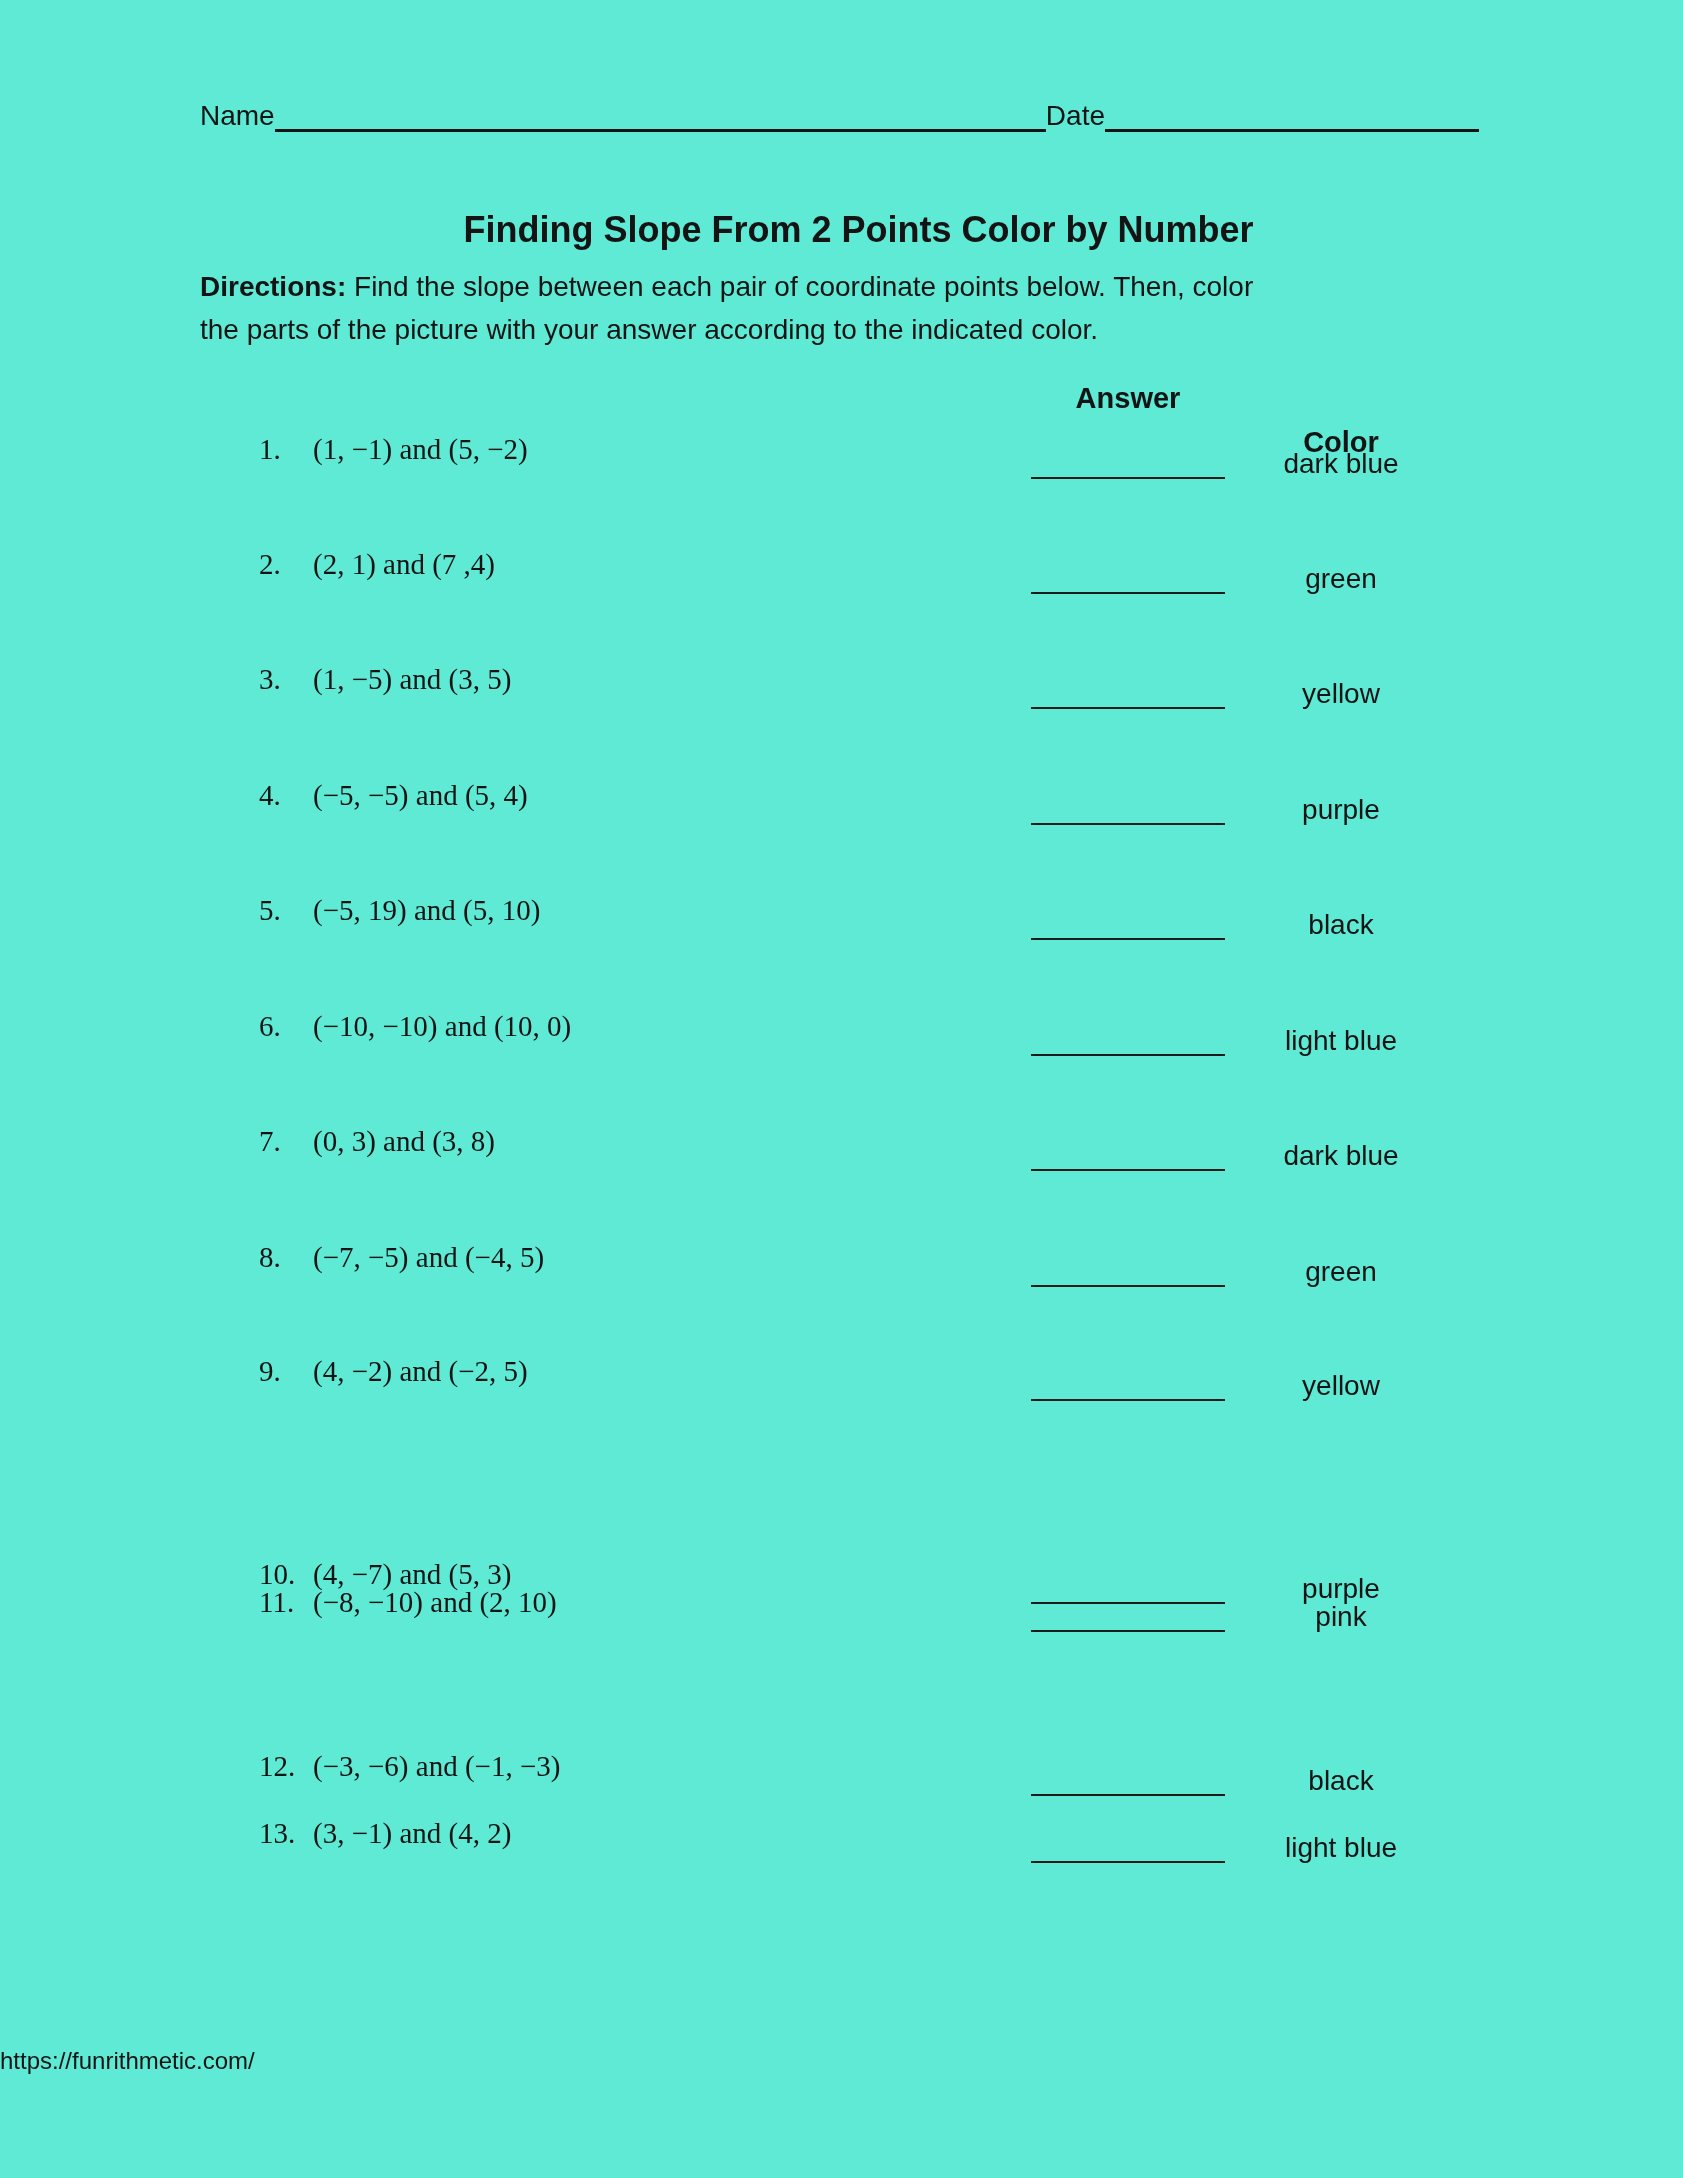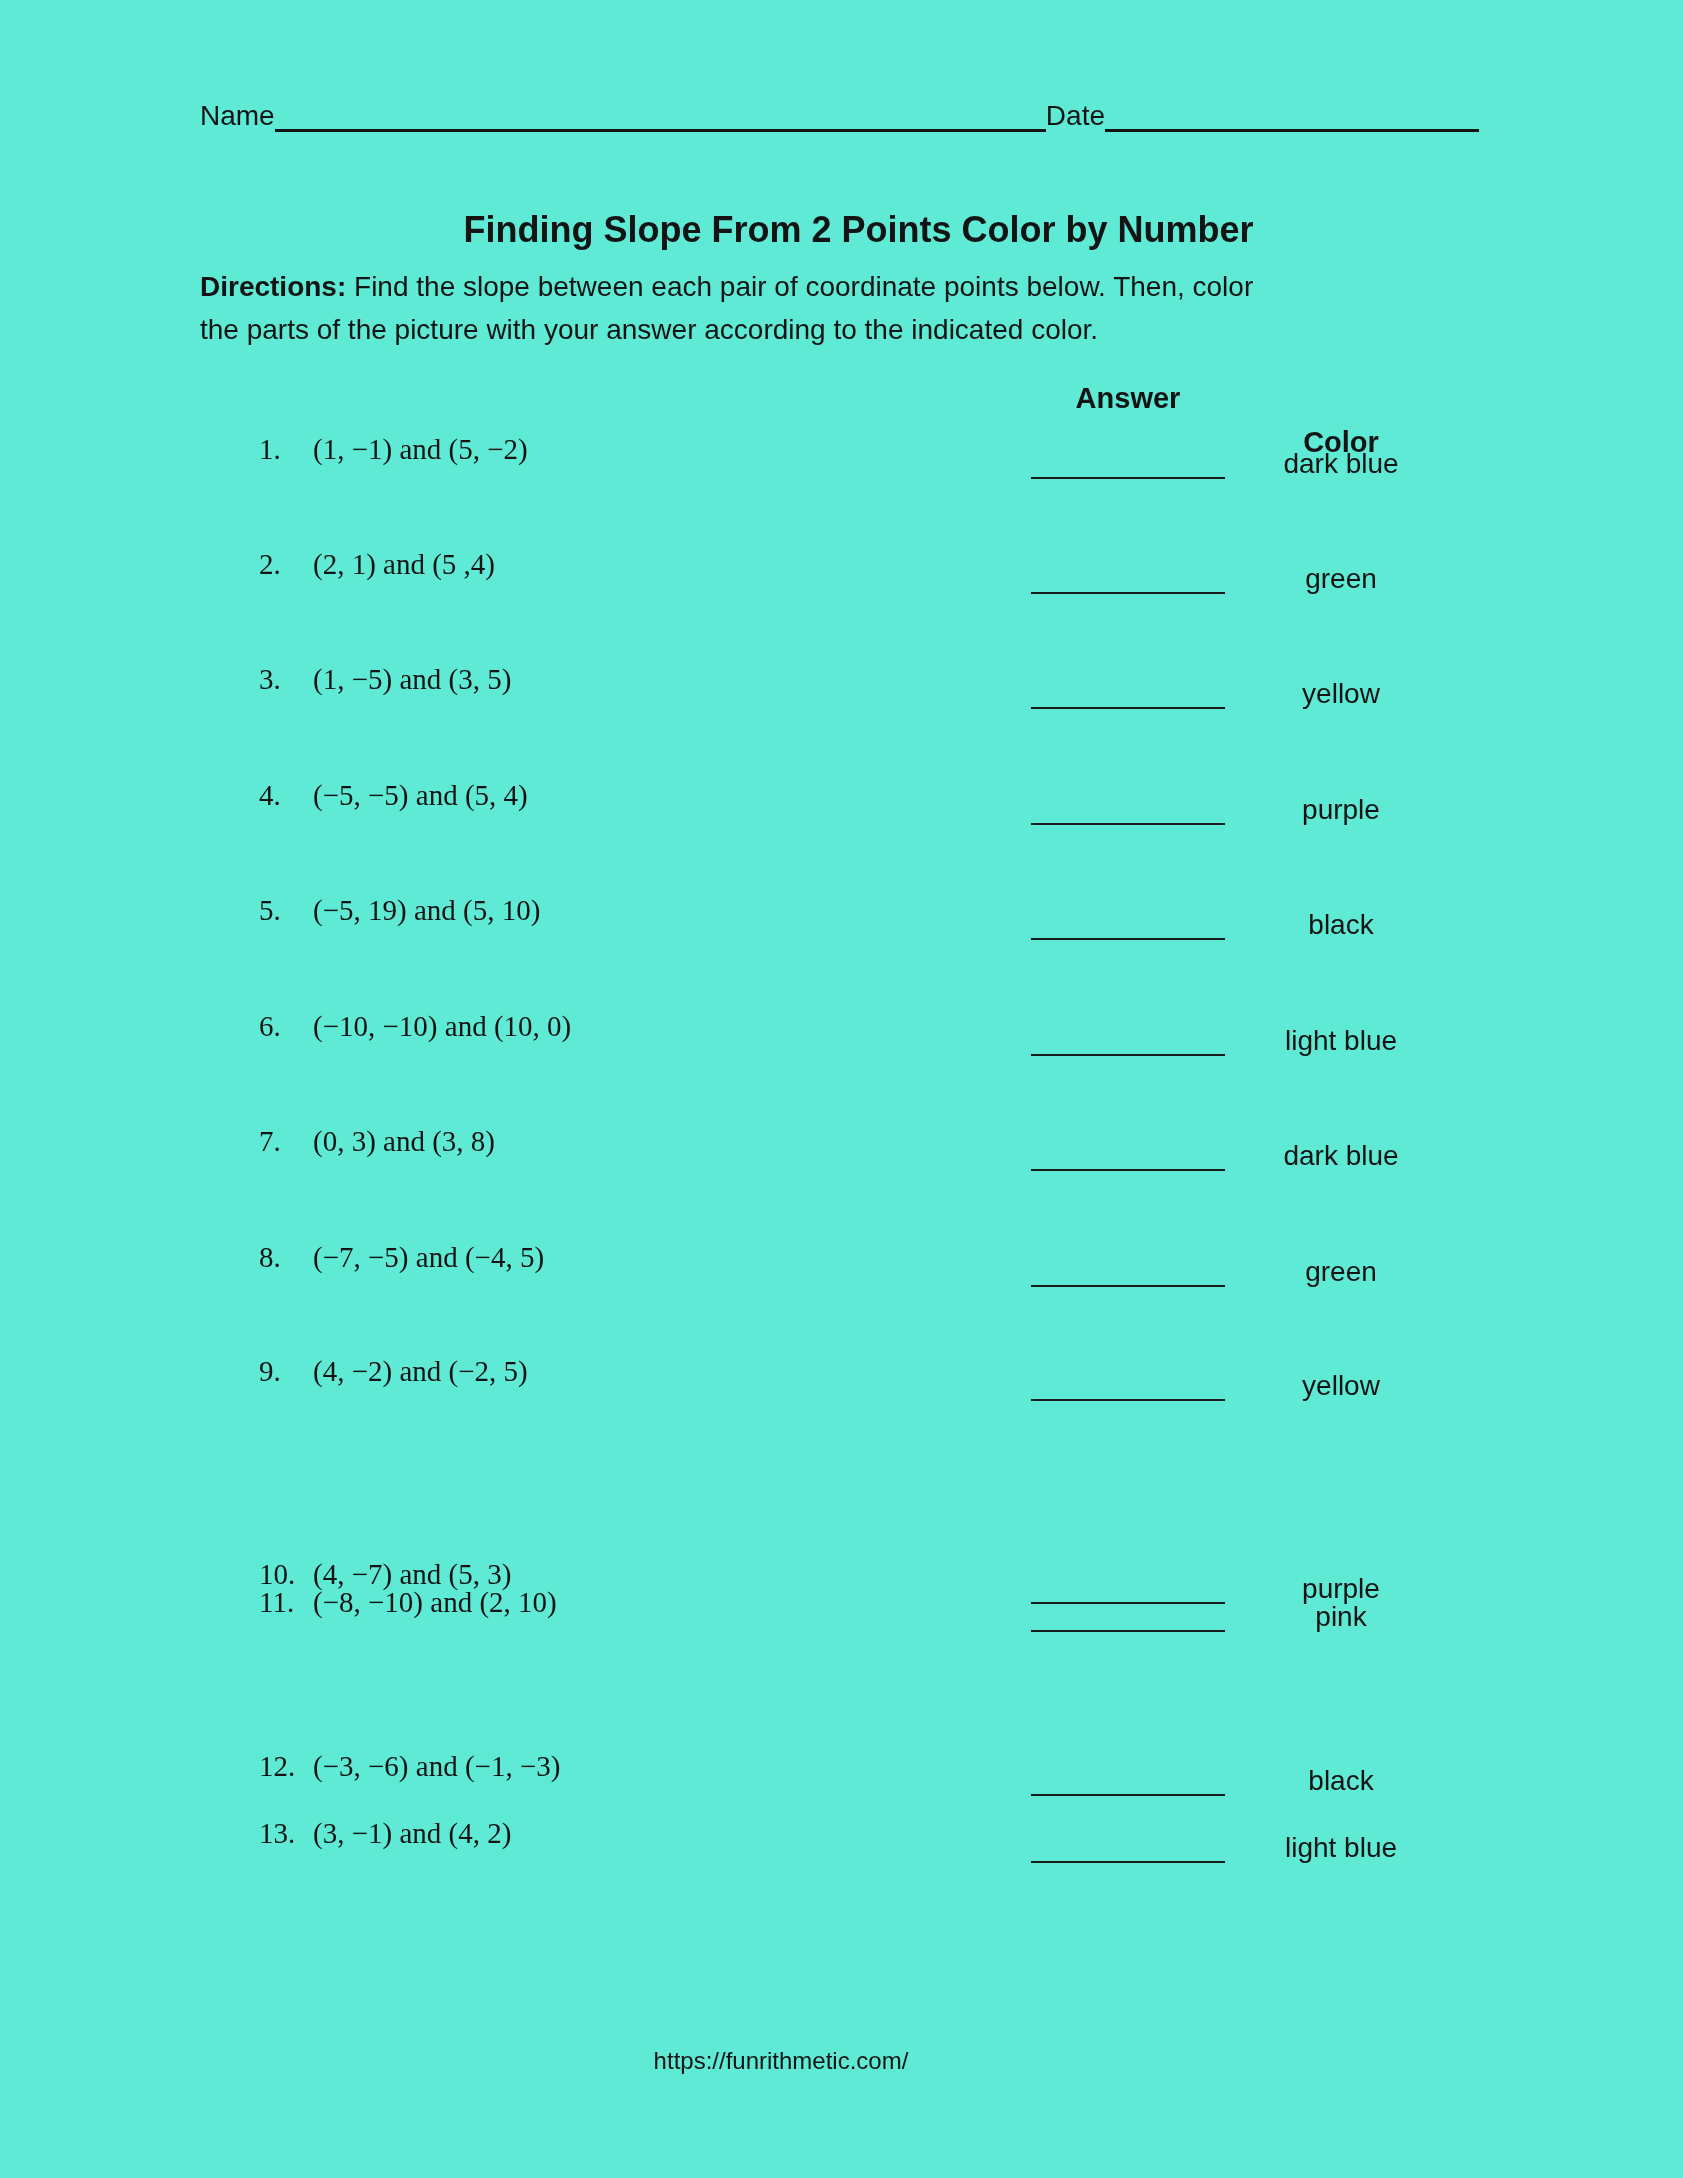--- a/index.html
+++ b/index.html
@@ -128,21 +128,20 @@
     font-size: 28px;
     line-height: 34px;
   }
 
   
   .footer {
     position: absolute;
     left: 0;
     top: 2045px;
     width: 1562px;
-    text-align: center;
     font-size: 24px;
     line-height: 32px;
   }
 </style>
 </head>
 <body>
 
 <div class="page">
 
   <div class="name-date-row">
@@ -173,21 +172,21 @@
           <span class="num">1.</span>
           <span class="pts">(1, −1) and (5, −2)</span>
         </div>
         <div class="blank"></div>
         <div class="colorword">dark blue</div>
       </div>
 
       <div class="row" style="top: 546px;">
         <div class="q">
           <span class="num">2.</span>
-          <span class="pts">(2, 1) and (5 ,4)</span>
+          <span class="pts">(2, 1) and (7 ,4)</span>
         </div>
         <div class="blank"></div>
         <div class="colorword">green</div>
       </div>
 
       <div class="row" style="top: 661px;">
         <div class="q">
           <span class="num">3.</span>
           <span class="pts">(1, −5) and (3, 5)</span>
         </div>

